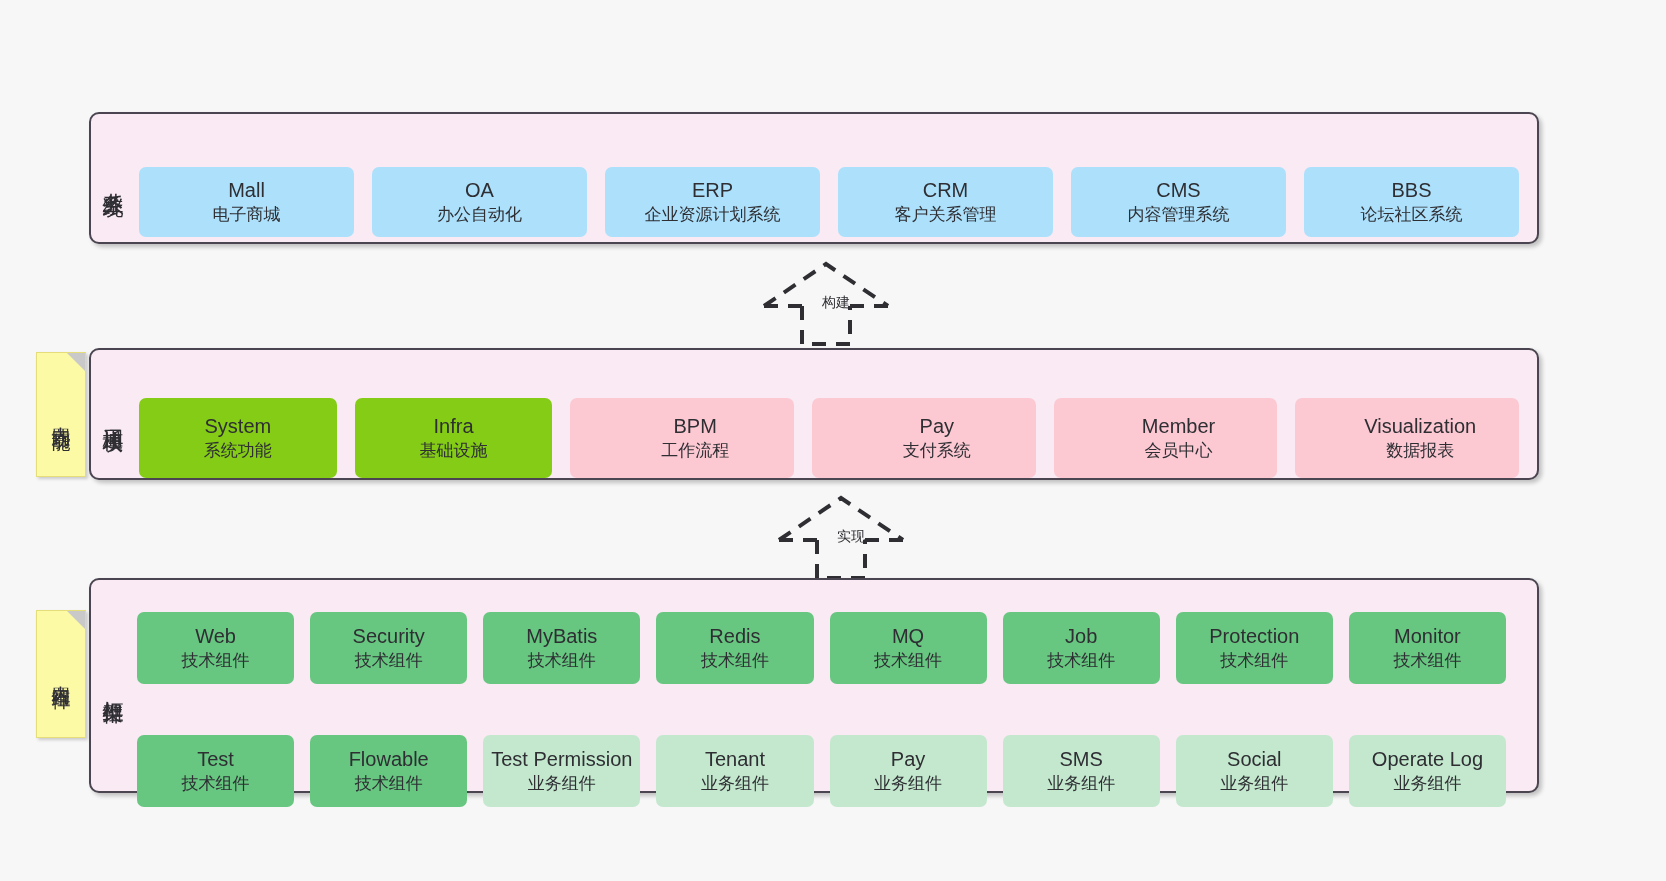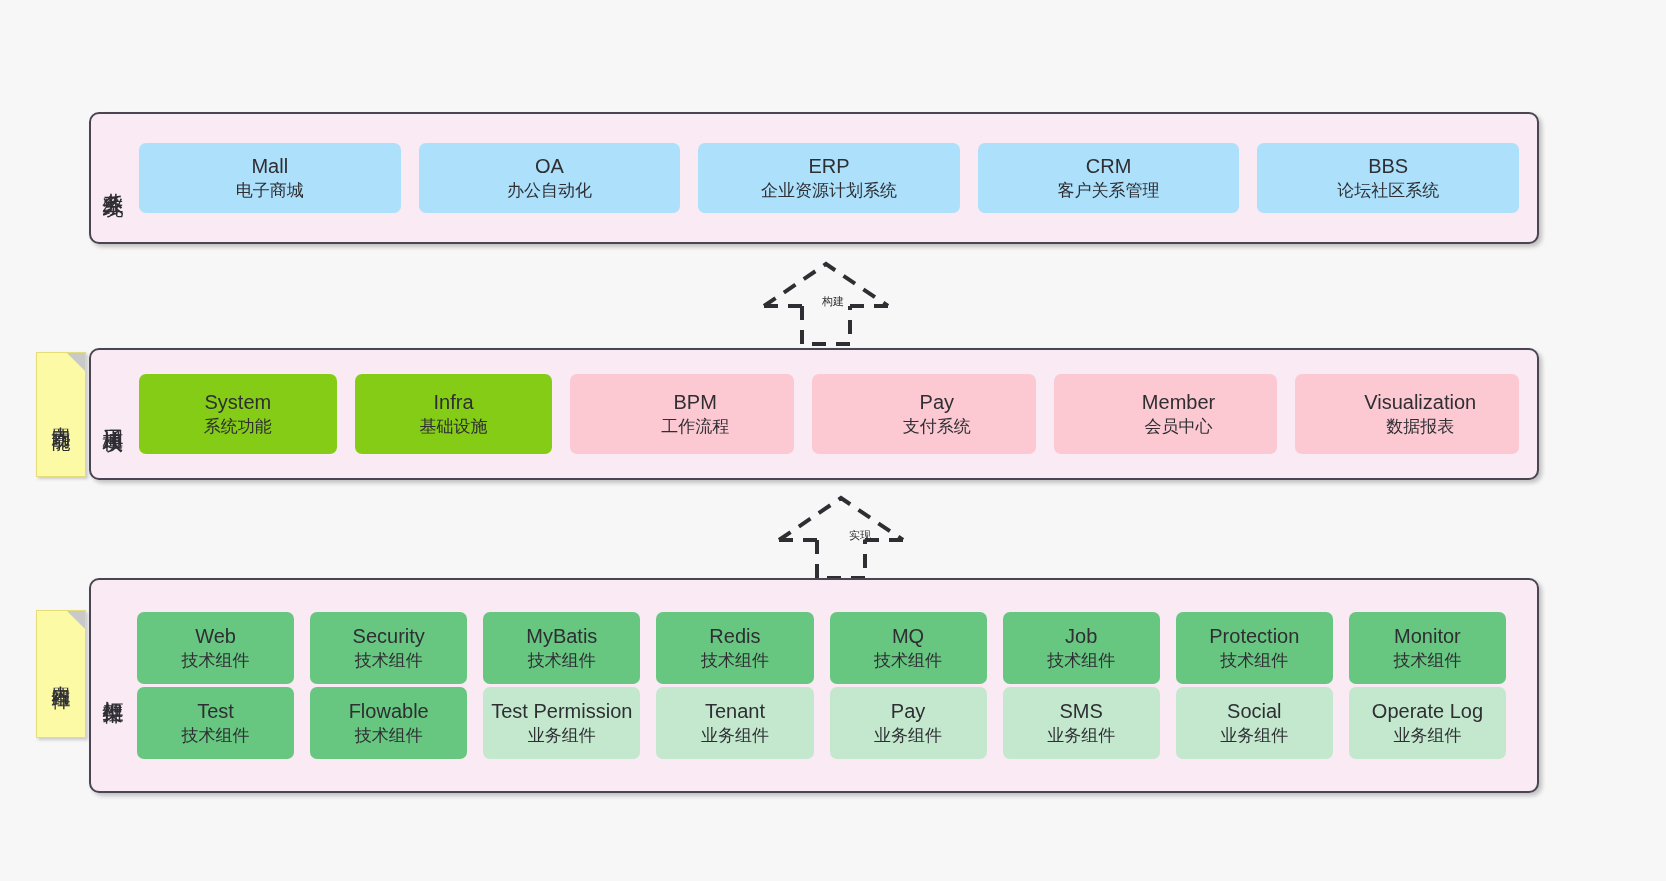--- a/index.html
+++ b/index.html
@@ -58,20 +58,21 @@
     min-width:0;
     border-radius:7px;
     display:flex;
     flex-direction:column;
     align-items:center;
     justify-content:center;
     text-align:center;
     box-sizing:border-box;
     padding:6px 6px;
     line-height:1.28;
+    margin-top:48px;
   }
   .cell .t1{font-size:20px;}
   .cell .t2{font-size:17px;}
 
   
   .c-blue       {background:#ace0fb;}
   .c-red        {background:#84cc16;}
   .c-pink       {background:#fcc9d3;padding-left:32px;}
   .c-green      {background:#67c680;}
   .c-greenlight {background:#c3e8ce;}
@@ -115,30 +116,30 @@
     border-top:18px solid #c9c9c9;
   }
   #note-common{left:36px; top:352px;  height:125px;}
   #note-frame {left:36px; top:610px;  height:128px;}
 
   
   .uml-arrow{position:absolute;}
   .uml-arrow svg{display:block;overflow:visible;}
   .uml-label{
     position:absolute;
-    font-size:11px;
+    font-size:14px;
     color:#2e2e33;
     background:transparent;
     white-space:nowrap;
     user-select:none;
   }
   #arrow-build{left:754px; top:258px; width:150px; height:90px;}
   #arrow-build .uml-label{left:68px; top:36px;}
   #arrow-impl{left:769px; top:492px; width:150px; height:90px;}
-  #arrow-impl .uml-label{left:68px; top:36px;margin-left:12px;}
+  #arrow-impl .uml-label{left:68px; top:36px;}
 </style>
 </head>
 <body>
 
 <div id="stage">
 
   <div class="panel" id="panel-business">
     <div class="panel-title">业务系统</div>
     <div class="panel-body">
       <div class="row">
@@ -150,20 +151,24 @@
           <span class="t1">OA</span>
           <span class="t2">办公自动化</span>
         </div>
         <div class="cell c-blue">
           <span class="t1">ERP</span>
           <span class="t2">企业资源计划系统</span>
         </div>
         <div class="cell c-blue">
           <span class="t1">CRM</span>
           <span class="t2">客户关系管理</span>
+        </div>
+        <div class="cell c-blue">
+          <span class="t1">CMS</span>
+          <span class="t2">内容管理系统</span>
         </div>
         <div class="cell c-blue">
           <span class="t1">BBS</span>
           <span class="t2">论坛社区系统</span>
         </div>
       </div>
     </div>
   </div>
 
   <div class="uml-arrow" id="arrow-build">

